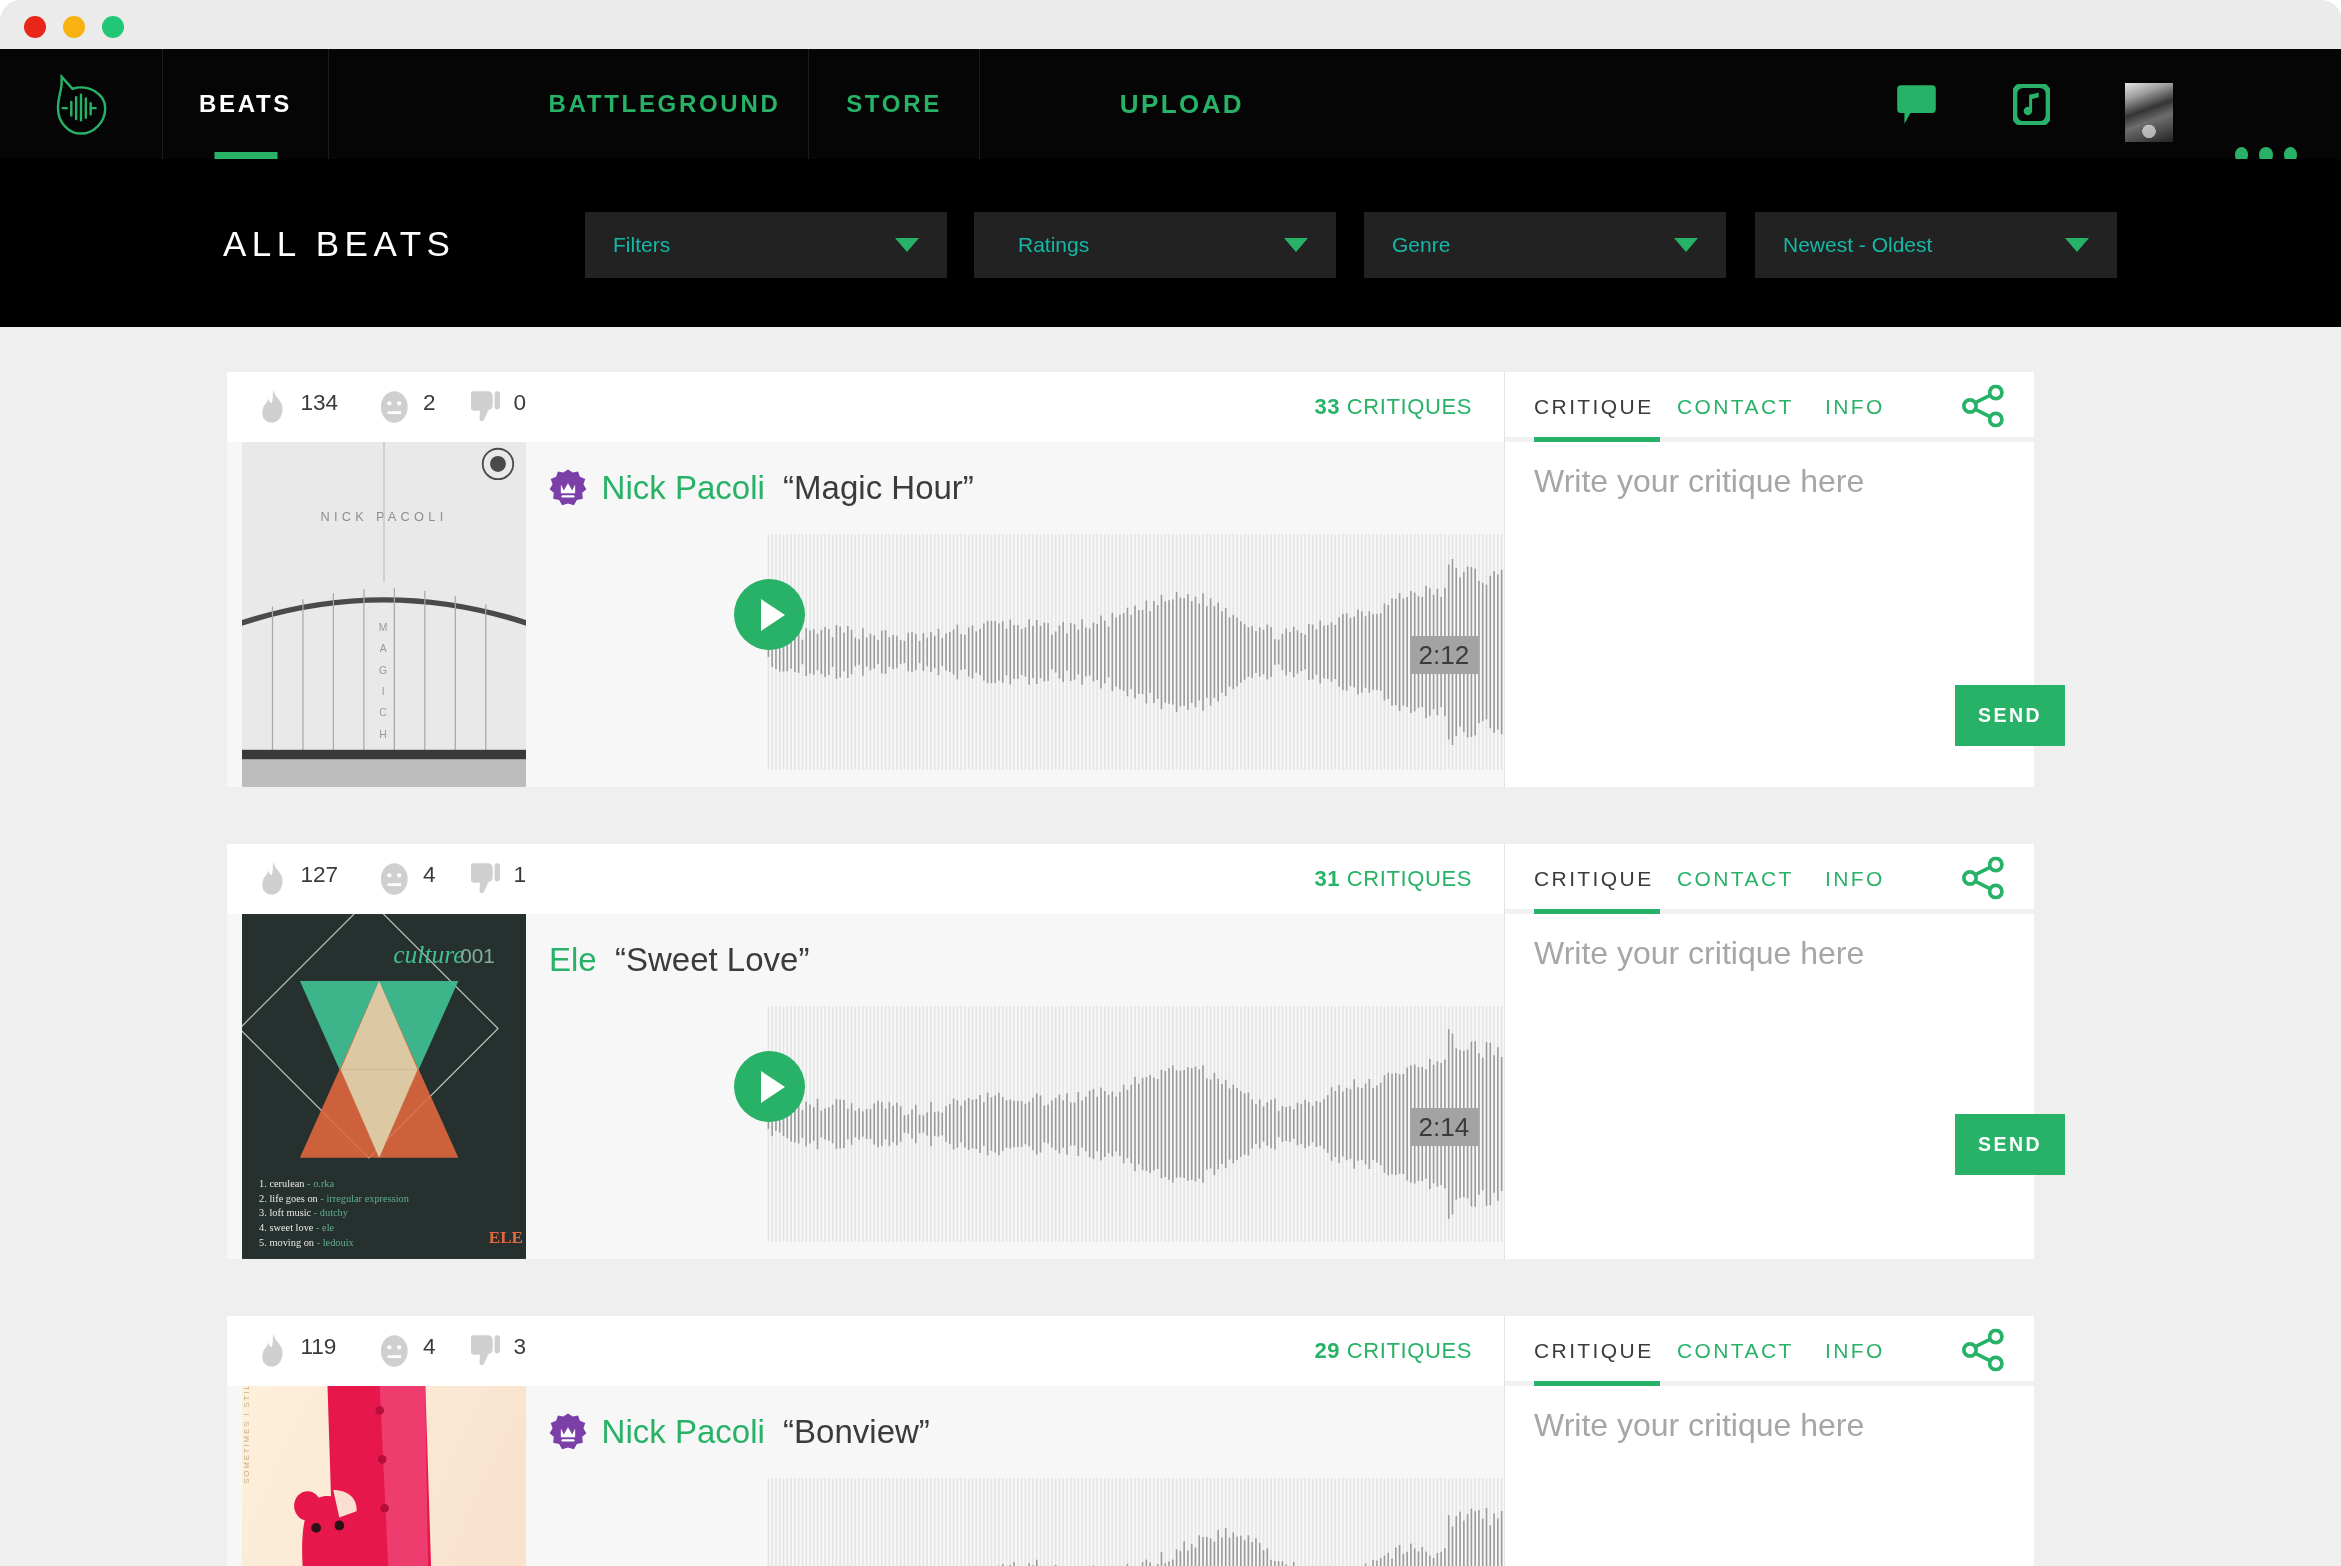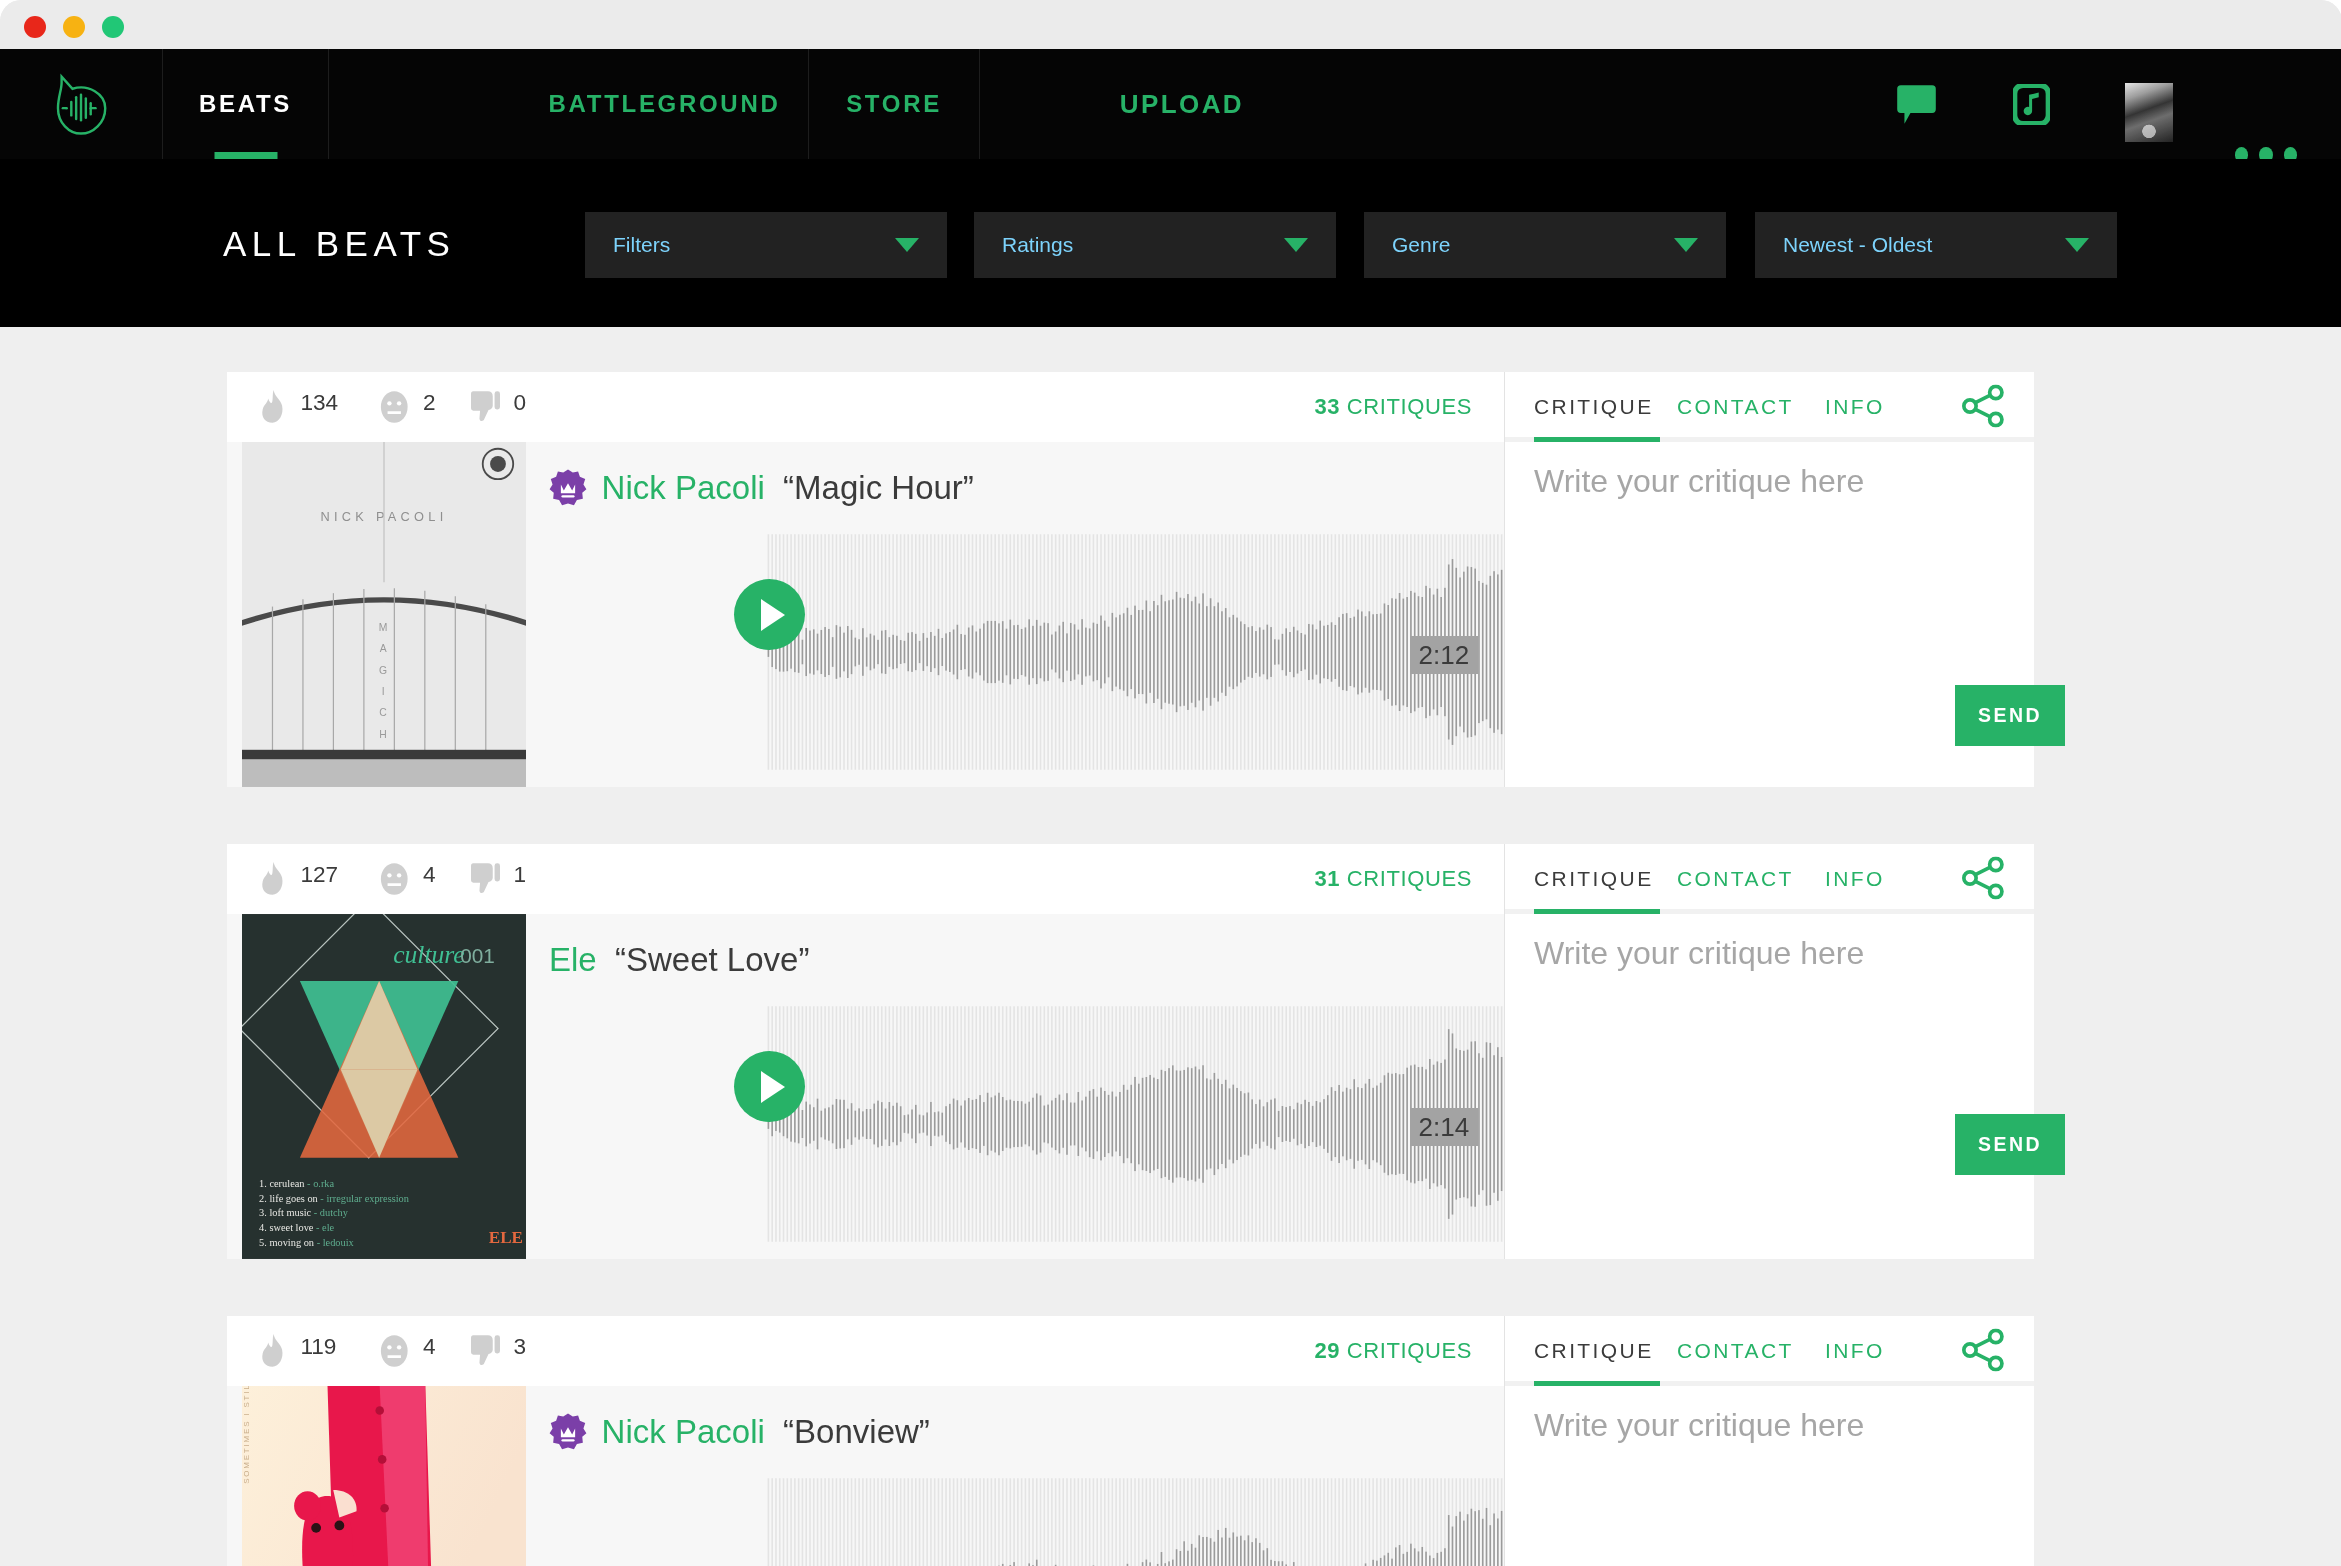--- a/index.html
+++ b/index.html
@@ -88,30 +88,30 @@
     position: absolute; left: 223px; top: 224px;
     color: #ffffff; font-size: 35px; letter-spacing: 5.5px; font-weight: 300;
   }
   .dropdown {
     position: absolute; top: 212px; height: 66px;
     background: #222222;
     display: flex; align-items: center;
     cursor: pointer;
   }
   .dropdown span {
-    margin-left: 28px; color: #7dd3fc; font-size: 21px; font-weight: 300;
+    margin-left: 28px; color: #14b8a6; font-size: 21px; font-weight: 300;
   }
   .dd-caret {
     position: absolute; right: 28px; top: 50%; transform: translateY(-50%);
     width: 0; height: 0;
     border-left: 12.2px solid transparent; border-right: 12.2px solid transparent;
     border-top: 14.6px solid #27b267;
   }
   #dd-filters { left: 585px;  width: 362px; }
-  #dd-ratings { left: 974px; width: 362px; }
+  #dd-ratings { left: 974px; width: 362px; padding-left: 16px; }
   #dd-genre   { left: 1364px; width: 362px; }
   #dd-sort    { left: 1755px; width: 362px; }
 
   
   #content {
     position: absolute; left: 0; top: 327px;
     width: 2342px; height: 1239px;
     background: #efefef;
   }
 

